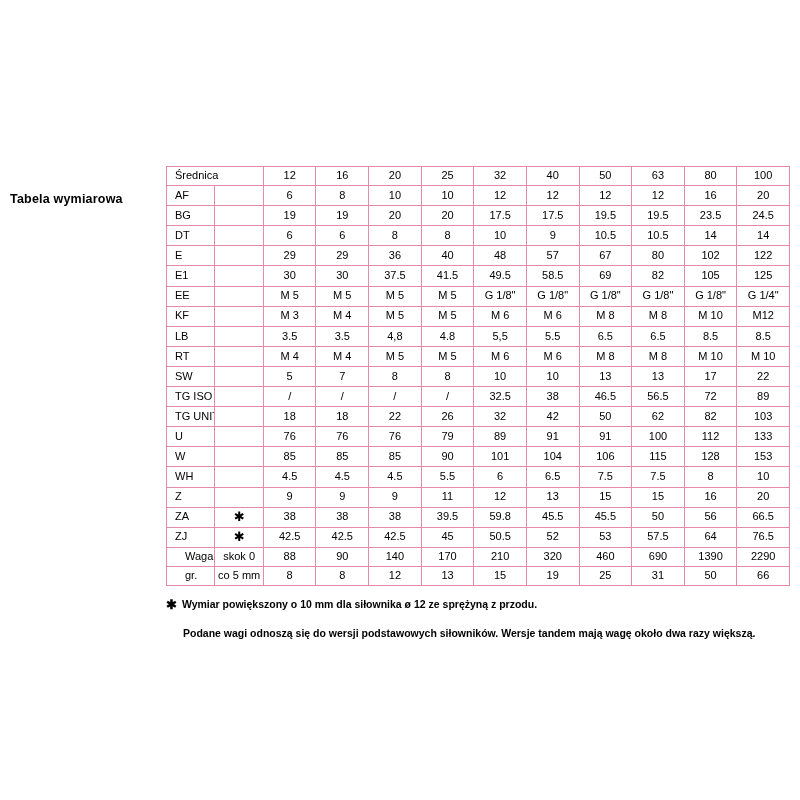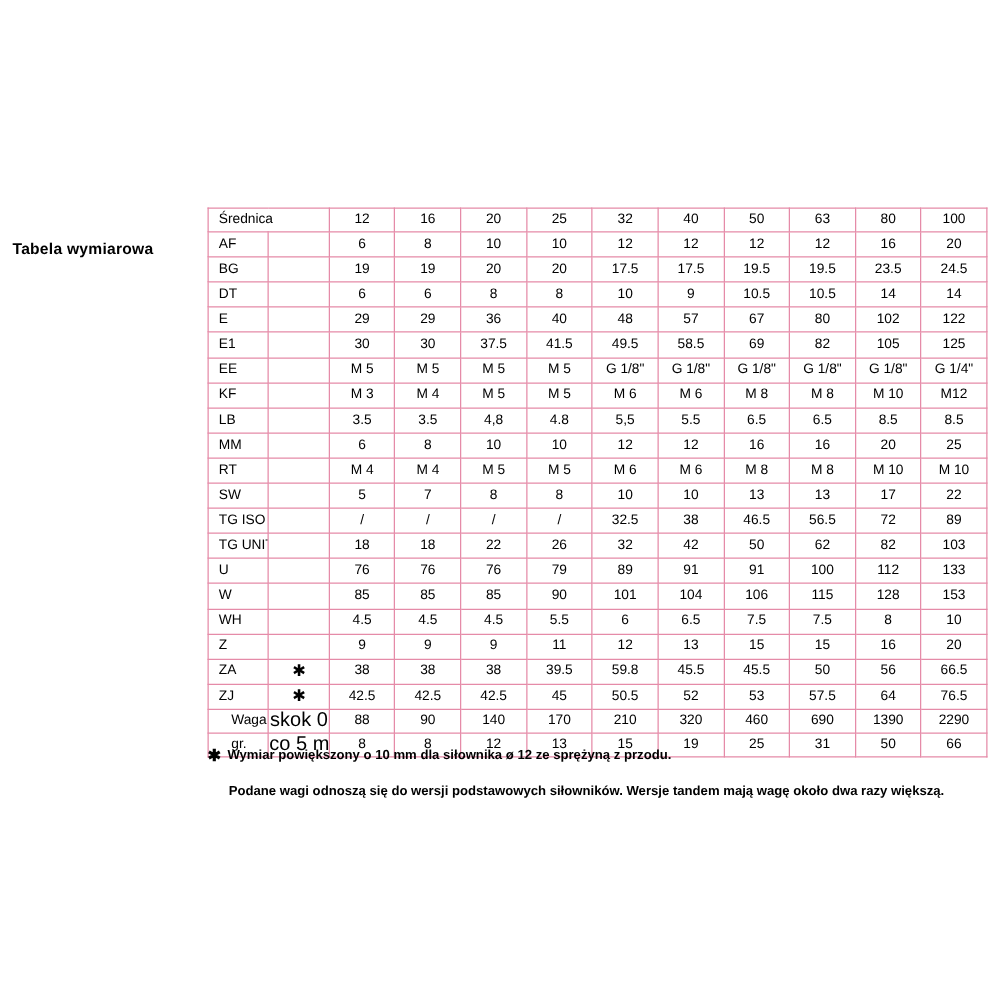--- a/index.html
+++ b/index.html
@@ -61,21 +61,21 @@
     width: 84px;
   }
   table.dim td.lbl-split {
     text-align: left;
     padding-left: 18px;
     width: 46px;
   }
   table.dim td.sub {
     text-align: center;
     width: 66px;
-    font-size: 16px;
+    font-size: 11px;
   }
   table.dim td.star {
     width: 50px;
     text-align: center;
     font-size: 13px;
     padding-bottom: 1px;
   }
   table.dim td.val {
     width: 49.5px;
   }
@@ -234,34 +234,20 @@
             <td class="val">3.5</td>
             <td class="val">3.5</td>
             <td class="val">4,8</td>
             <td class="val">4.8</td>
             <td class="val">5,5</td>
             <td class="val">5.5</td>
             <td class="val">6.5</td>
             <td class="val">6.5</td>
             <td class="val">8.5</td>
             <td class="val">8.5</td>
-          </tr>
-          <tr>
-            <td class="lbl">MM</td>
-            <td class="star"></td>
-            <td class="val">6</td>
-            <td class="val">8</td>
-            <td class="val">10</td>
-            <td class="val">10</td>
-            <td class="val">12</td>
-            <td class="val">12</td>
-            <td class="val">16</td>
-            <td class="val">16</td>
-            <td class="val">20</td>
-            <td class="val">25</td>
           </tr>
           <tr>
             <td class="lbl">RT</td>
             <td class="star"></td>
             <td class="val">M 4</td>
             <td class="val">M 4</td>
             <td class="val">M 5</td>
             <td class="val">M 5</td>
             <td class="val">M 6</td>
             <td class="val">M 6</td>

